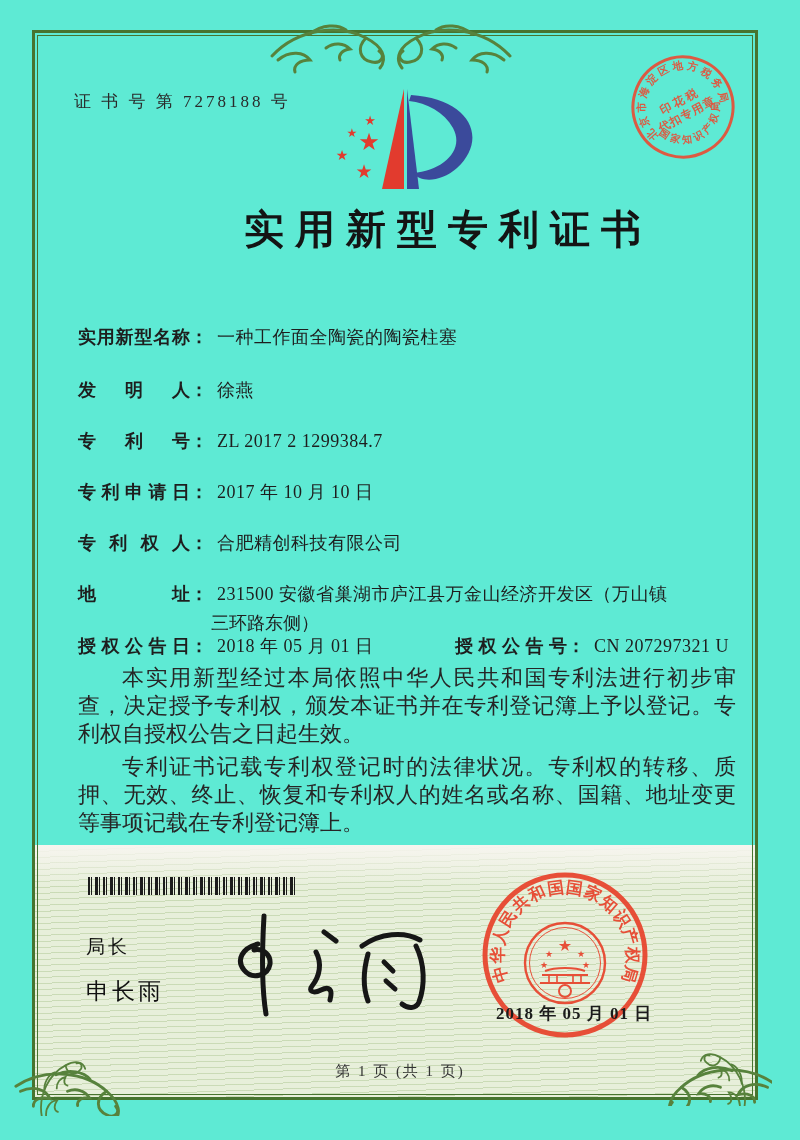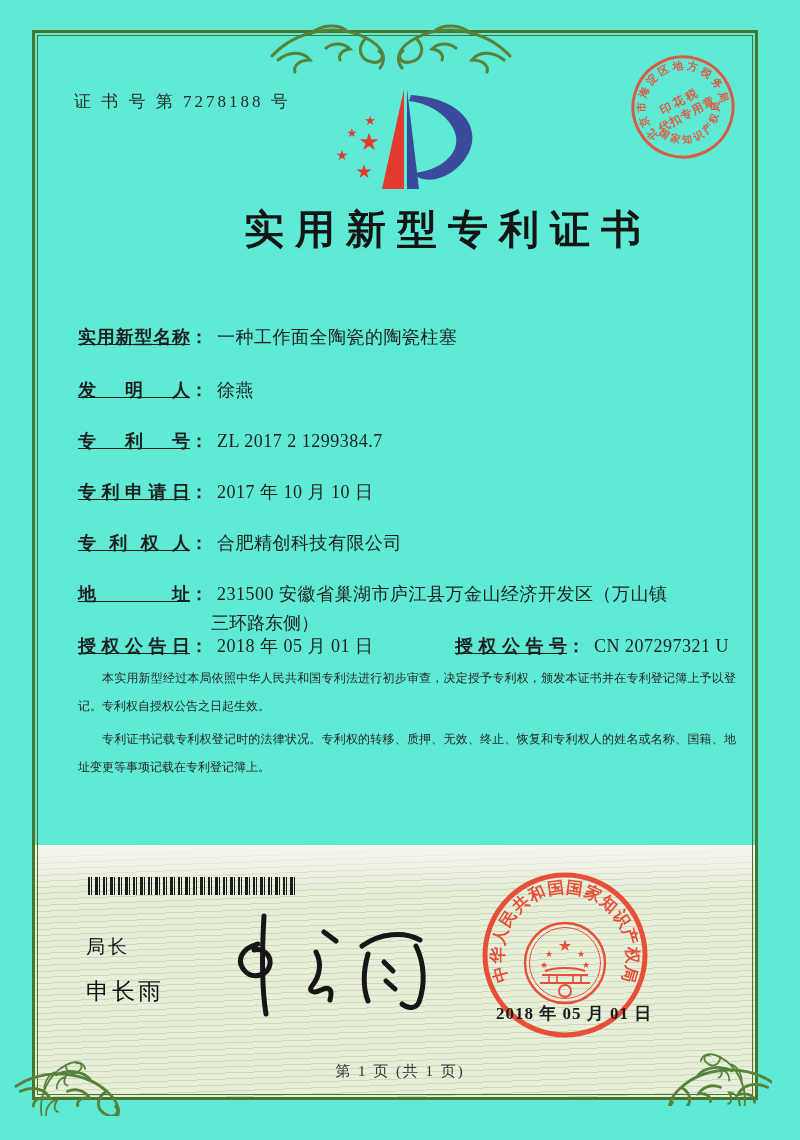--- a/index.html
+++ b/index.html
@@ -30,28 +30,28 @@
     position:absolute; left:74px; top:90px; z-index:2;
     font-size:17px; letter-spacing:3px; color:#2a2a2a;
   }
   .logo{ position:absolute; left:318px; top:84px; z-index:2; }
   .title{
     position:absolute; left:0; top:202px; width:100%; text-align:center; z-index:2;
     font-size:40px; font-weight:bold; letter-spacing:11px; color:#141414;padding-left:48px;
   }
   .fields{ position:absolute; left:0; top:0; width:100%; z-index:2; }
   .frow{ position:absolute; left:78px; font-size:18px; color:#1e1e1e; white-space:nowrap; }
-  .flabel{ display:inline-block; width:112px; text-align:justify; text-align-last:justify; font-weight:bold; vertical-align:top;text-decoration:underline;}
+  .flabel{ display:inline-block; width:112px; text-align:justify; text-align-last:justify; font-weight:bold; vertical-align:top;}
   .colon{ font-weight:bold; margin-right:9px; }
   .fval{ letter-spacing:.5px; }
   .val2{ display:block; margin-left:133px; margin-top:5px; }
   .grant-right{ position:absolute; left:377px; top:0; }
   .paras{
     position:absolute; left:78px; top:664px; width:658px; z-index:2;
-    font-size:12px; line-height:28px; text-align:justify; color:#262626;
+    font-size:22px; line-height:28px; text-align:justify; color:#262626;
   }
   .paras p{ margin:0 0 5px 0; text-indent:2em; }
   .barcode{
     position:absolute; left:88px; top:877px; width:210px; height:18px; z-index:3;
     background:repeating-linear-gradient(90deg,
       #1c1c1c 0 2px, rgba(0,0,0,0) 2px 3px,
       #1c1c1c 3px 4px, rgba(0,0,0,0) 4px 7px,
       #1c1c1c 7px 10px, rgba(0,0,0,0) 10px 11px,
       #1c1c1c 11px 12px, rgba(0,0,0,0) 12px 15px);
   }

